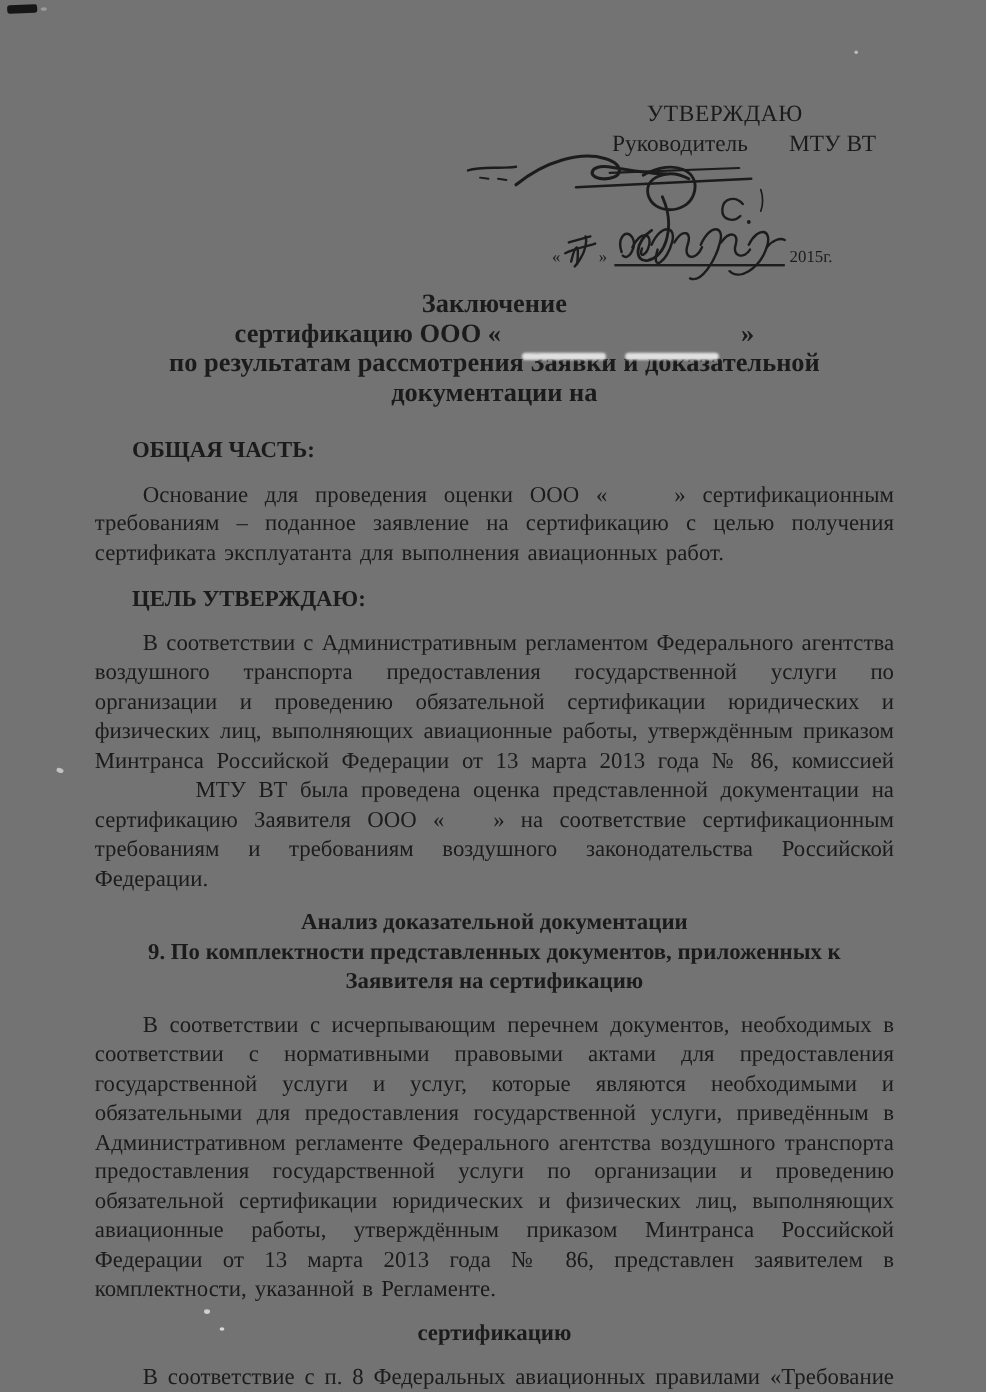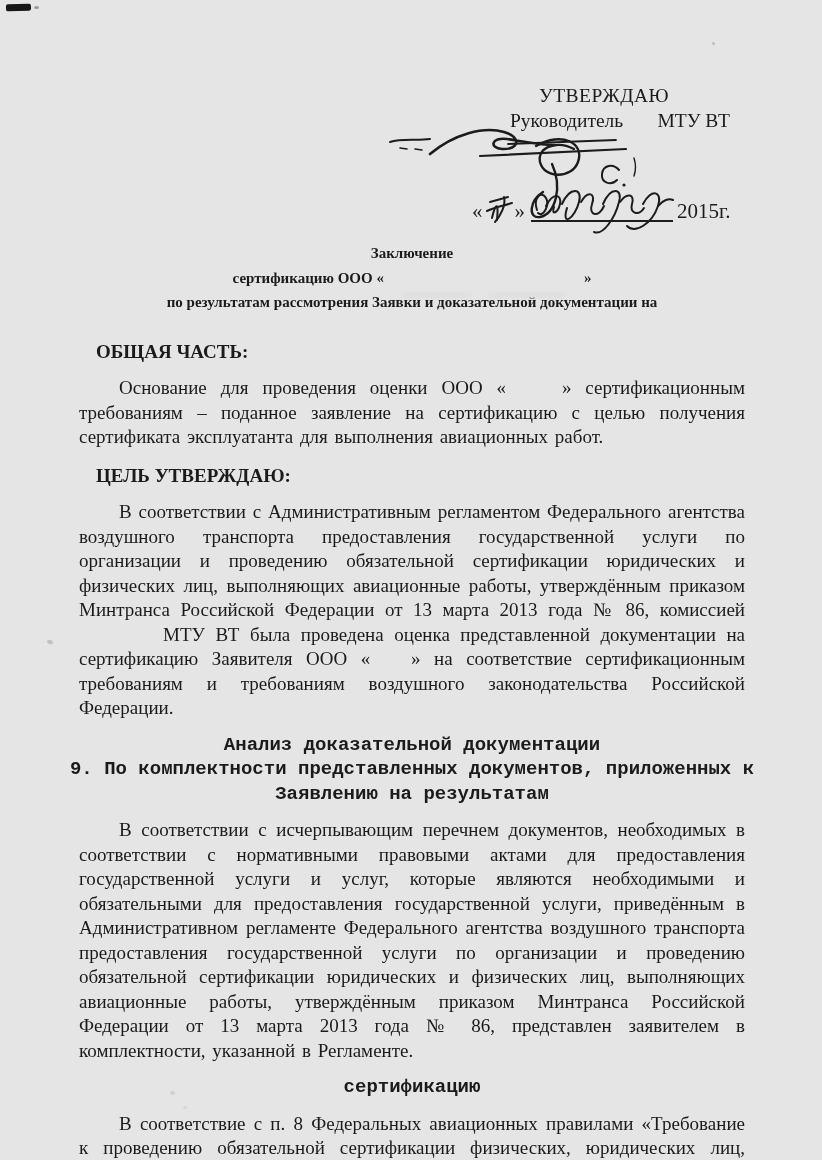--- a/index.html
+++ b/index.html
@@ -1,20 +1,20 @@
 <!DOCTYPE html>
 <html><head>
 <meta charset="utf-8">
 <style>
   html, body { margin: 0; padding: 0; background: #ffffff; }
   .page {
     position: relative;
     width: 822px;
     height: 1160px;
-    background: #e5e5e5;
+    background: #737373;
     overflow: hidden;
     font-family: "Liberation Serif", "DejaVu Serif", serif;
     color: #1b1b1b;
   }
 
   
   .artifact { position: absolute; background: #161616; }
   .artifact-topleft { left: 6px; top: 4px; width: 25px; height: 7px; border-radius: 2px; transform: rotate(-2deg); }
   .artifact-topleft2 { left: 34px; top: 6px; width: 5px; height: 3px; background: #9a9a9a; border-radius: 50%; }
   .artifact-mid { left: 47px; top: 640px; width: 6px; height: 4px; background: #c2c2c2; border-radius: 50%; transform: rotate(20deg); }
@@ -25,43 +25,43 @@
   
   .approval { position: absolute; left: 478px; top: 84px; width: 252px; font-size: 19.5px; line-height: 23px; }
   .approval-line1 { text-align: center; letter-spacing: 0.5px; }
   .approval-line2 { display: flex; justify-content: space-between; margin-top: 2px; margin-left: 32px; }
 
   
   .signature-svg { position: absolute; left: 388px; top: 118px; }
   .signature-svg path { stroke: #1c1c1c; fill: none; stroke-linecap: round; stroke-linejoin: round; }
 
   
-  .date-line { position: absolute; left: 472px; top: 192px; font-size: 21px; white-space: nowrap; text-align: center; }
+  .date-line { position: absolute; left: 460px; top: 192px; font-size: 14px; white-space: nowrap; text-align: center; }
   .date-line .q { display: inline-block; vertical-align: baseline; }
   .day-svg { display: inline-block; vertical-align: -8px; margin: 0 1px; }
   .day-svg path { stroke: #1c1c1c; fill: none; stroke-linecap: round; stroke-width: 2; }
   .month-underline { display: inline-block; position: relative; width: 142px; height: 22px; margin: 0 4px 0 6px; border-bottom: 2px solid #1d1d1d; vertical-align: -4px; }
   .month-svg { position: absolute; left: 0; top: -26px; overflow: visible; }
   .month-svg path { stroke: #1c1c1c; fill: none; stroke-linecap: round; stroke-width: 2; }
 
   
   .doc-body { position: absolute; left: 67px; top: 241px; width: 690px; font-size: 19px; line-height: 24.5px; }
-  .doc-title { font-weight: bold; text-align: center; font-size: 15px; }
+  .doc-title { font-weight: bold; text-align: center; font-size: 22px; }
   .doc-title > div { min-height: 24.5px; }
   .gap-title { display: inline-block; width: 200px; position: relative; }
   .gap-title .smudge { position: absolute; top: 9px; height: 6px; background: #e0e0e0; filter: blur(1px); border-radius: 3px; }
   .gap-title .smudge.s1 { left: 18px; width: 70px; }
   .gap-title .smudge.s2 { left: 104px; width: 78px; }
   .applicant { margin-top: 21px; text-indent: 40px; }
   .gap-applicant { display: inline-block; width: 95px; }
-  .sec-heading { font-weight: bold; margin-left: 29px; margin-top: 25px; }
+  .sec-heading { font-weight: bold; margin-left: 43px; margin-top: 25px; }
   .sec-heading.tight { margin-top: 14px; }
   .para { margin: 12px; text-align: justify; text-indent: 40px; word-spacing: 2px; }
   .para.stretch-last { text-align-last: justify; }
-  .center-heading { font-weight: bold; text-align: center; font-family: Liberation Mono, monospace; }
+  .center-heading { font-weight: bold; text-align: center; }
   .mt10 { margin-top: 10px; }
   .mt20 { margin-top: 20px; }
 </style>
 </head>
 <body>
 
 <div class="page">
 
   <div class="artifact artifact-topleft"></div>
   <div class="artifact artifact-topleft2"></div>
@@ -121,20 +121,20 @@
 
 
     <div class="sec-heading">ОБЩАЯ ЧАСТЬ:</div>
     <p class="para">Основание для проведения оценки ООО «&nbsp;&nbsp;&nbsp;&nbsp;» сертификационным требованиям – поданное заявление на сертификацию с целью получения сертификата эксплуатанта для выполнения авиационных работ.</p>
 
     <div class="sec-heading tight">ЦЕЛЬ УТВЕРЖДАЮ:</div>
     <p class="para">В соответствии с Административным регламентом Федерального агентства воздушного транспорта предоставления государственной услуги по организации и проведению обязательной сертификации юридических и физических лиц, выполняющих авиационные работы, утверждённым приказом Минтранса Российской Федерации от 13 марта 2013 года № 86, комиссией &nbsp;&nbsp;&nbsp;&nbsp;&nbsp;&nbsp;&nbsp; МТУ ВТ была проведена оценка представленной документации на сертификацию Заявителя ООО «&nbsp;&nbsp;&nbsp;» на соответствие сертификационным требованиям и требованиям воздушного законодательства Российской Федерации.</p>
 
     <div class="center-heading mt10">Анализ доказательной документации</div>
     <div class="center-heading">9. По комплектности представленных документов, приложенных к</div>
-    <div class="center-heading">Заявлению на результатам</div>
+    <div class="center-heading">Заявителя на сертификацию</div>
     <p class="para">В соответствии с исчерпывающим перечнем документов, необходимых в соответствии с нормативными правовыми актами для предоставления государственной услуги и услуг, которые являются необходимыми и обязательными для предоставления государственной услуги, приведённым в Административном регламенте Федерального агентства воздушного транспорта предоставления государственной услуги по организации и проведению обязательной сертификации юридических и физических лиц, выполняющих авиационные работы, утверждённым приказом Минтранса Российской Федерации от 13 марта 2013 года № 86, представлен заявителем в комплектности, указанной в Регламенте.</p>
 
     <div class="center-heading">сертификацию</div>
     <p class="para stretch-last">В соответствие с п. 8 Федеральных авиационных правилами «Требование к проведению обязательной сертификации физических, юридических лиц,</p>
 
   </div>
 </div>
 
 </body></html>

